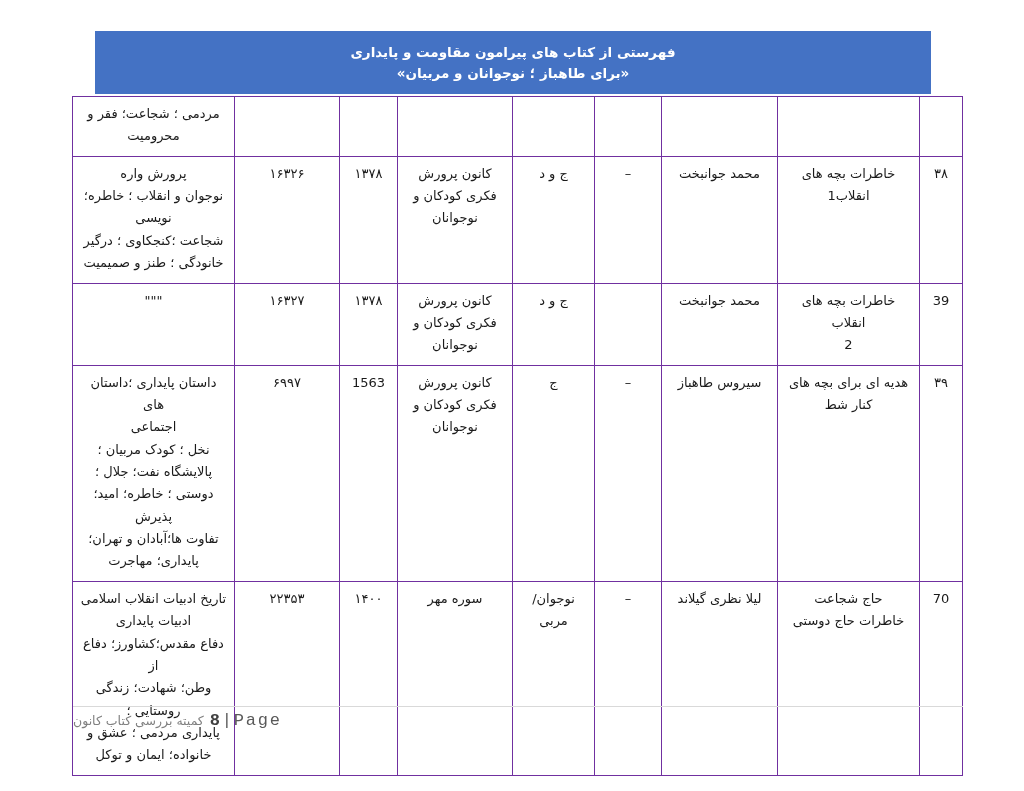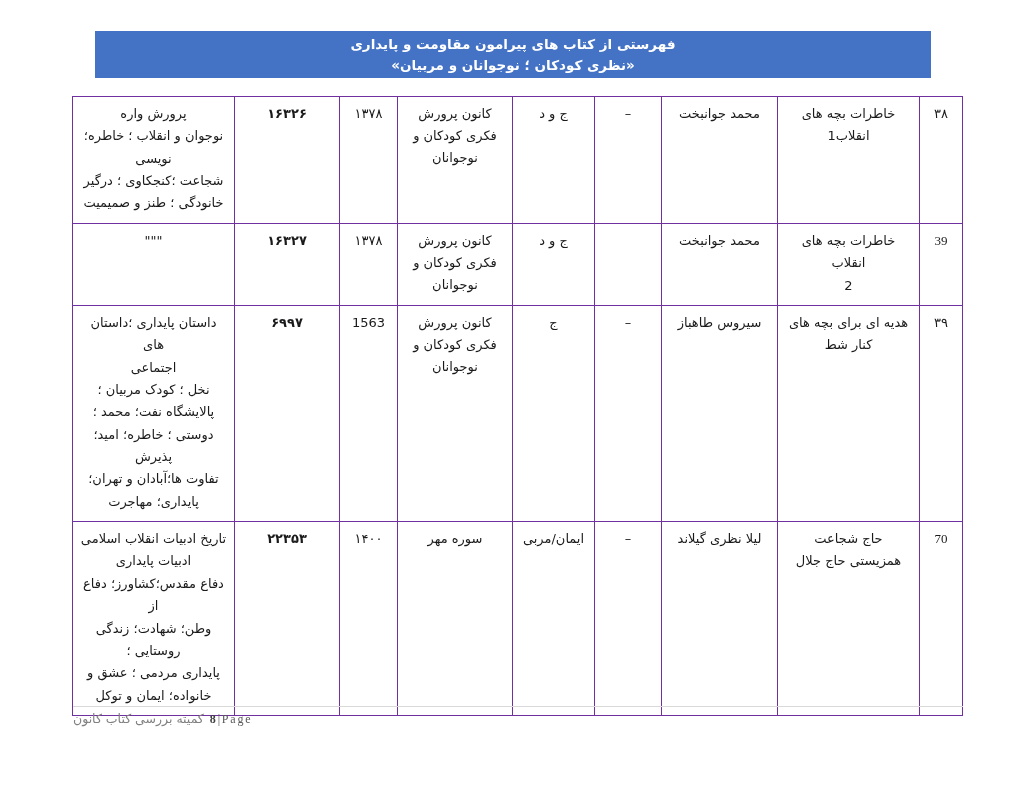--- a/index.html
+++ b/index.html
@@ -21,21 +21,21 @@
     inset: 0;
     background: #ffffff;
   }
 
   
   .banner {
     position: absolute;
     left: 95px;
     top: 31px;
     width: 836px;
-    height: 47px;
+    height: 63px;
     background: #4472c4;
     color: #ffffff;
     display: flex;
     flex-direction: column;
     align-items: center;
     justify-content: center;
     font-weight: bold;
     font-size: 13.5px;
     line-height: 1.55;
     letter-spacing: 0;
@@ -73,23 +73,23 @@
   .c-num    { width: 43px;  }
   .c-title  { width: 142px; }
   .c-author { width: 116px; }
   .c-trans  { width: 67px;  }
   .c-aud    { width: 82px;  }
   .c-pub    { width: 115px; }
   .c-year   { width: 58px;  }
   .c-code   { width: 105px; }
   .c-kw     { width: 162px; }
 
-  td.cell-num    { font-size: 13px; font-family: Liberation Serif, serif; }
+  td.cell-num    { font-size: 13px; }
   td.cell-title  { }
-  td.cell-code   { color: #c00000; font-weight: bold; font-size: 14px; letter-spacing: .3px; }
+  td.cell-code   { color: #c00000; font-weight: normal; font-size: 14px; letter-spacing: .3px; }
   td.cell-kw     { text-align: center; line-height: 1.85; }
   td.cell-year   { font-size: 12.5px; }
   td.cell-dash   { font-size: 13px; }
   .kw-line  { display: block; }
 
   .title-line { display: block; }
 
   .pub-line { display: block; line-height: 1.7; }
 
   
@@ -114,53 +114,67 @@
     gap: 6px;
     direction: rtl;
   }
   .footer-fa {
     font-size: 12.5px;
     color: #808080;
     letter-spacing: 2.5px;
     direction: rtl;
   }
   .footer-page {
-    font-size: 12px;
+    font-size: 17px;
     color: #595959;
     letter-spacing: 1.8px;
     direction: ltr;
-    font-family: Liberation Serif, serif;
+    font-family: Liberation Mono, monospace;
   }
   .footer-page b { color: #404040; }
 </style>
 </head>
 <body>
 
 <div class="page">
 
   <div class="banner">
     <span class="banner-line">فهرستی از کتاب های پیرامون مقاومت و پایداری</span>
-    <span class="banner-line">«نظری کودکان ؛ نوجوانان و مربیان»</span>
+    <span class="banner-line">«برای طاهباز ؛ نوجوانان و مربیان»</span>
   </div>
 
   <div class="table-wrap">
     <table class="doc-table">
       <colgroup>
         <col class="c-num">
           <col class="c-title">
           <col class="c-author">
           <col class="c-trans">
         <col class="c-aud">
           <col class="c-pub">
           <col class="c-year">
           <col class="c-code">
           <col class="c-kw">
       </colgroup>
       <tbody>
 
+        <tr>
+          <td class="cell-num"></td>
+          <td class="cell-title"></td>
+          <td class="cell-author"></td>
+          <td class="cell-dash"></td>
+          <td class="cell-aud"></td>
+          <td class="cell-pub"></td>
+          <td class="cell-year"></td>
+          <td class="cell-code"></td>
+          <td class="cell-kw">
+            <span class="kw-line">مردمی ؛ شجاعت؛ فقر و</span>
+            <span class="kw-line">محرومیت</span>
+          </td>
+        </tr>
 
         <tr>
           <td class="cell-num">۳۸</td>
           <td class="cell-title">
             <span class="title-line">خاطرات بچه های</span>
             <span class="title-line">انقلاب1</span>
           </td>
           <td class="cell-author">محمد جوانبخت</td>
           <td class="cell-dash">–</td>
           <td class="cell-aud">ج و د</td>
@@ -213,36 +227,36 @@
             <span class="pub-line">کانون پرورش</span>
             <span class="pub-line">فکری کودکان و</span>
             <span class="pub-line">نوجوانان</span>
           </td>
           <td class="cell-year">1563</td>
           <td class="cell-code">۶۹۹۷</td>
           <td class="cell-kw">
             <span class="kw-line">داستان  پایداری ؛داستان های</span>
             <span class="kw-line">اجتماعی</span>
             <span class="kw-line">نخل ؛ کودک مربیان  ؛</span>
-            <span class="kw-line">پالایشگاه نفت؛  محمد ؛</span>
+            <span class="kw-line">پالایشگاه نفت؛  جلال ؛</span>
             <span class="kw-line">دوستی ؛ خاطره؛ امید؛پذیرش</span>
             <span class="kw-line">تفاوت ها؛آبادان   و  تهران؛</span>
             <span class="kw-line">پایداری؛ مهاجرت</span>
           </td>
         </tr>
 
         <tr>
           <td class="cell-num">70</td>
           <td class="cell-title">
             <span class="title-line">حاج شجاعت</span>
-            <span class="title-line">همزیستی حاج جلال</span>
+            <span class="title-line">خاطرات حاج دوستی</span>
           </td>
           <td class="cell-author">لیلا نظری گیلاند</td>
           <td class="cell-dash">–</td>
-          <td class="cell-aud">ایمان/مربی</td>
+          <td class="cell-aud">نوجوان/مربی</td>
           <td class="cell-pub">
             <span class="pub-line">سوره مهر</span>
           </td>
           <td class="cell-year">۱۴۰۰</td>
           <td class="cell-code">۲۲۳۵۳</td>
           <td class="cell-kw">
             <span class="kw-line">تاریخ ادبیات انقلاب اسلامی</span>
             <span class="kw-line">ادبیات پایداری</span>
             <span class="kw-line">دفاع مقدس؛کشاورز؛ دفاع از</span>
             <span class="kw-line">وطن؛ شهادت؛ زندگی روستایی ؛</span>

